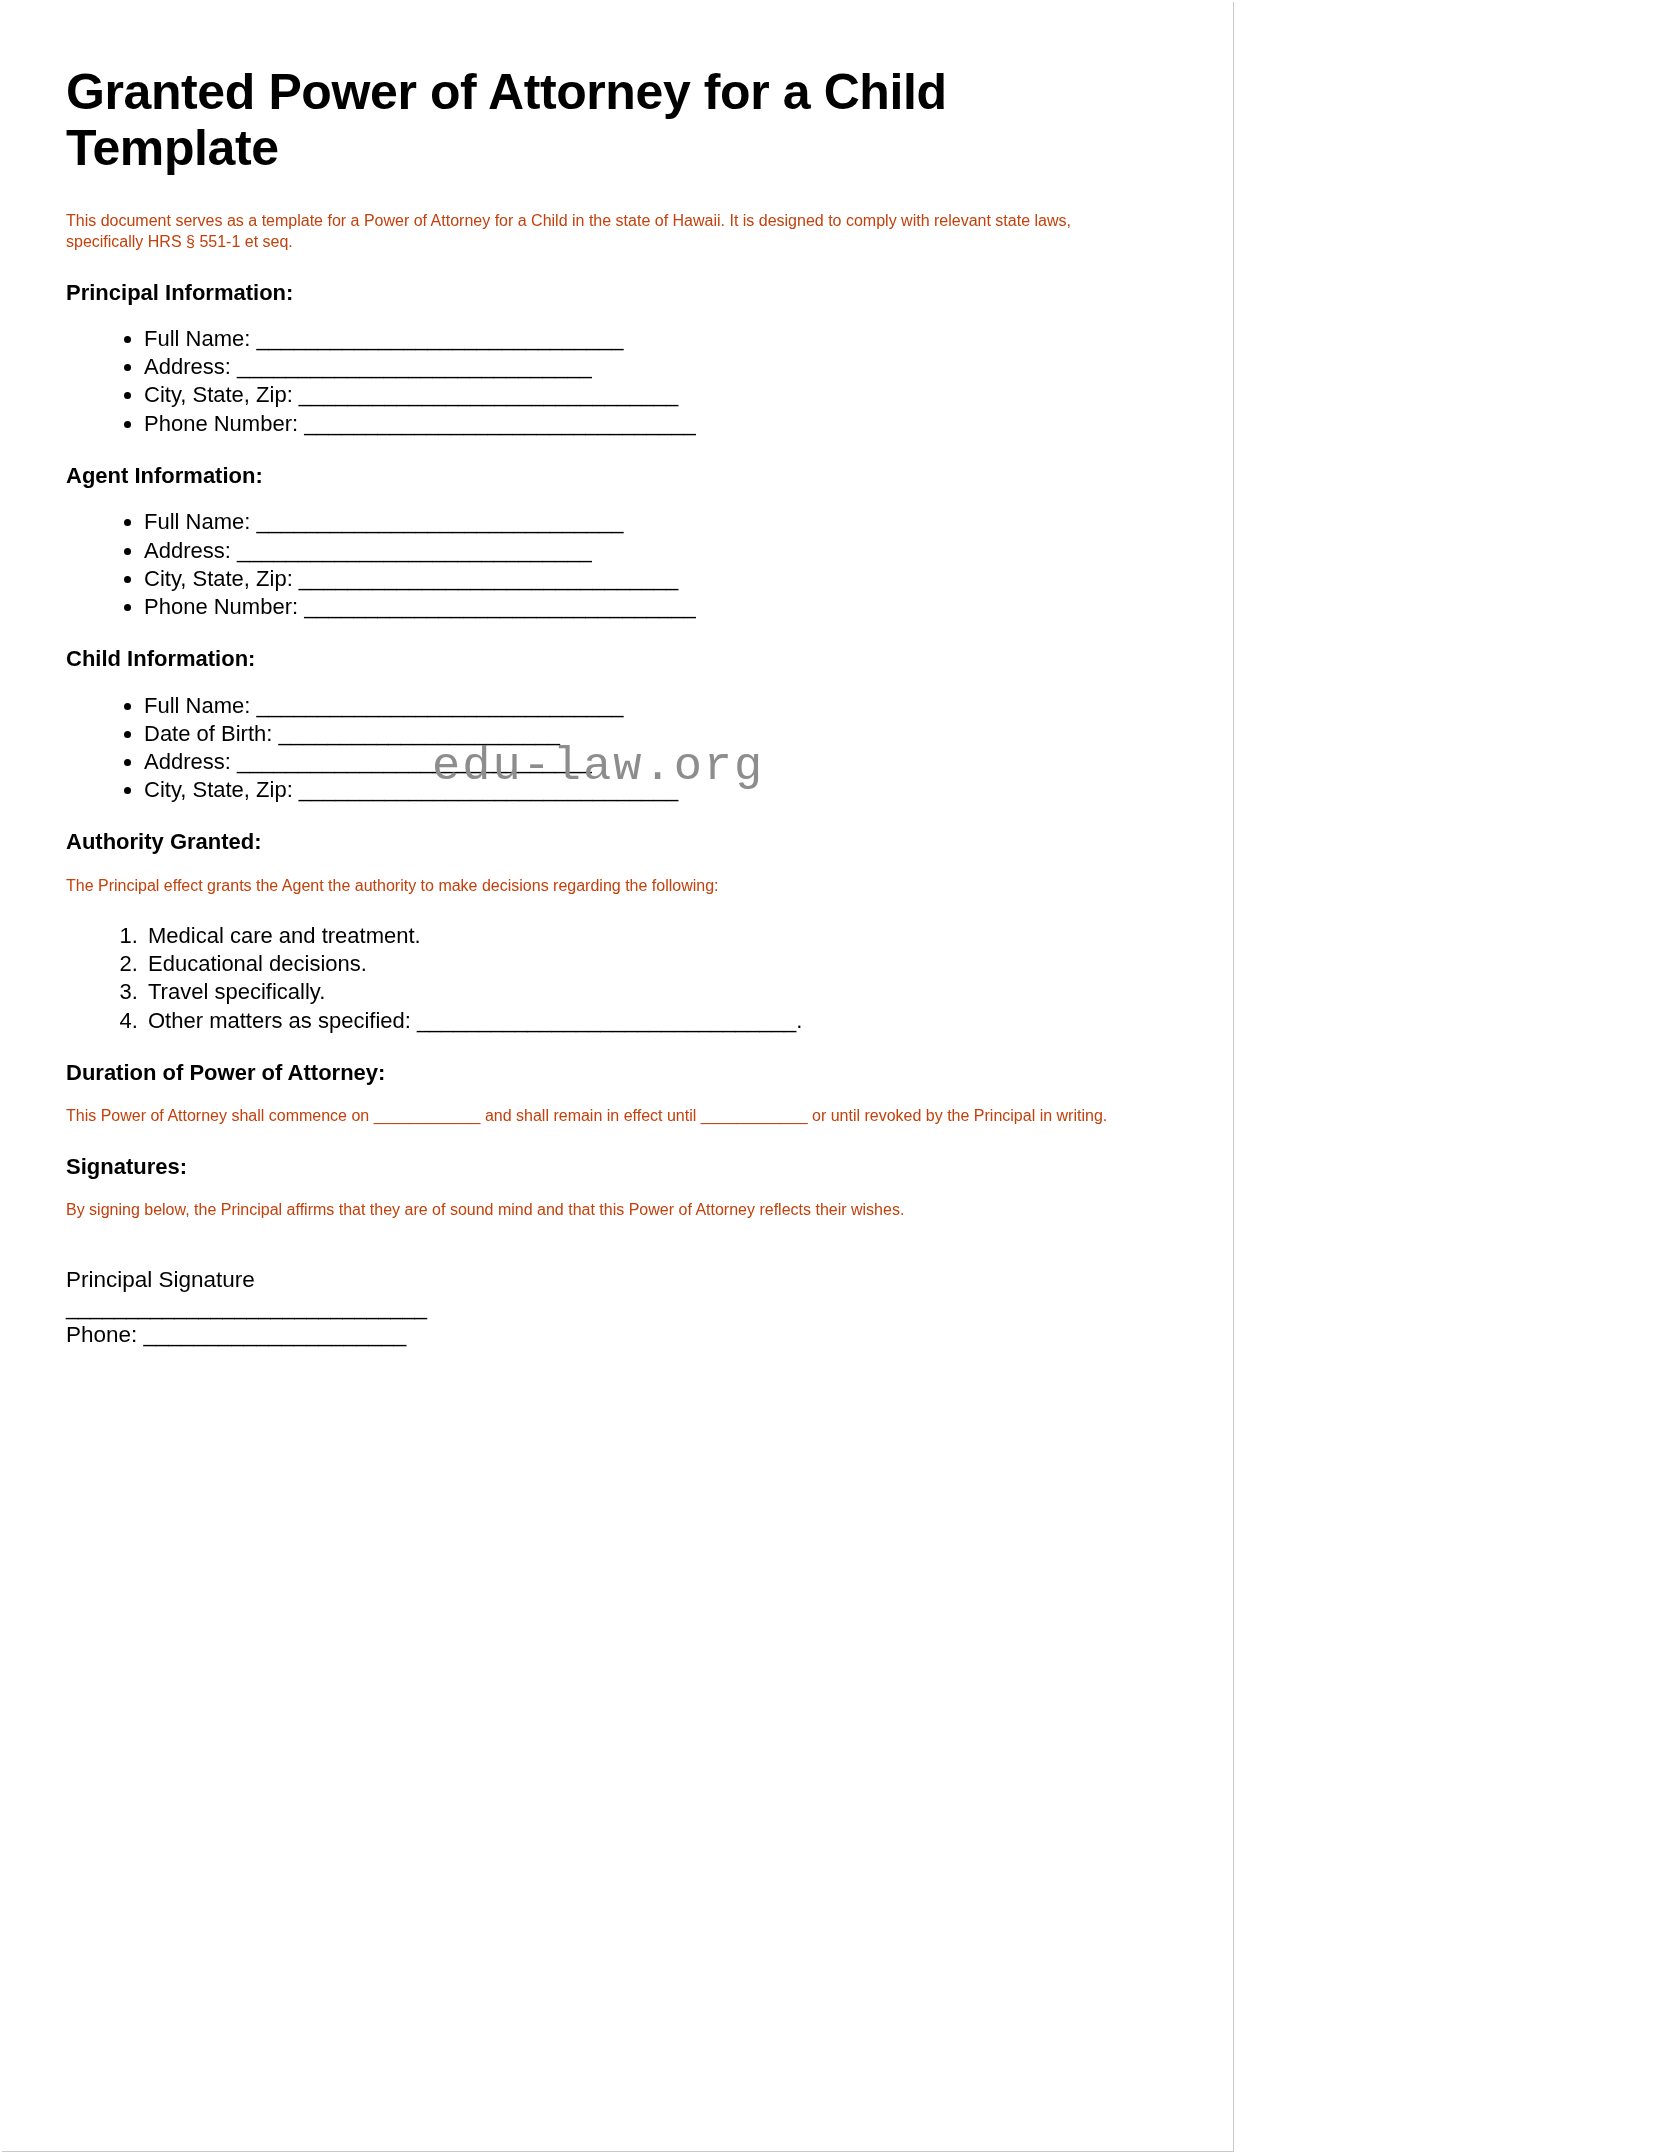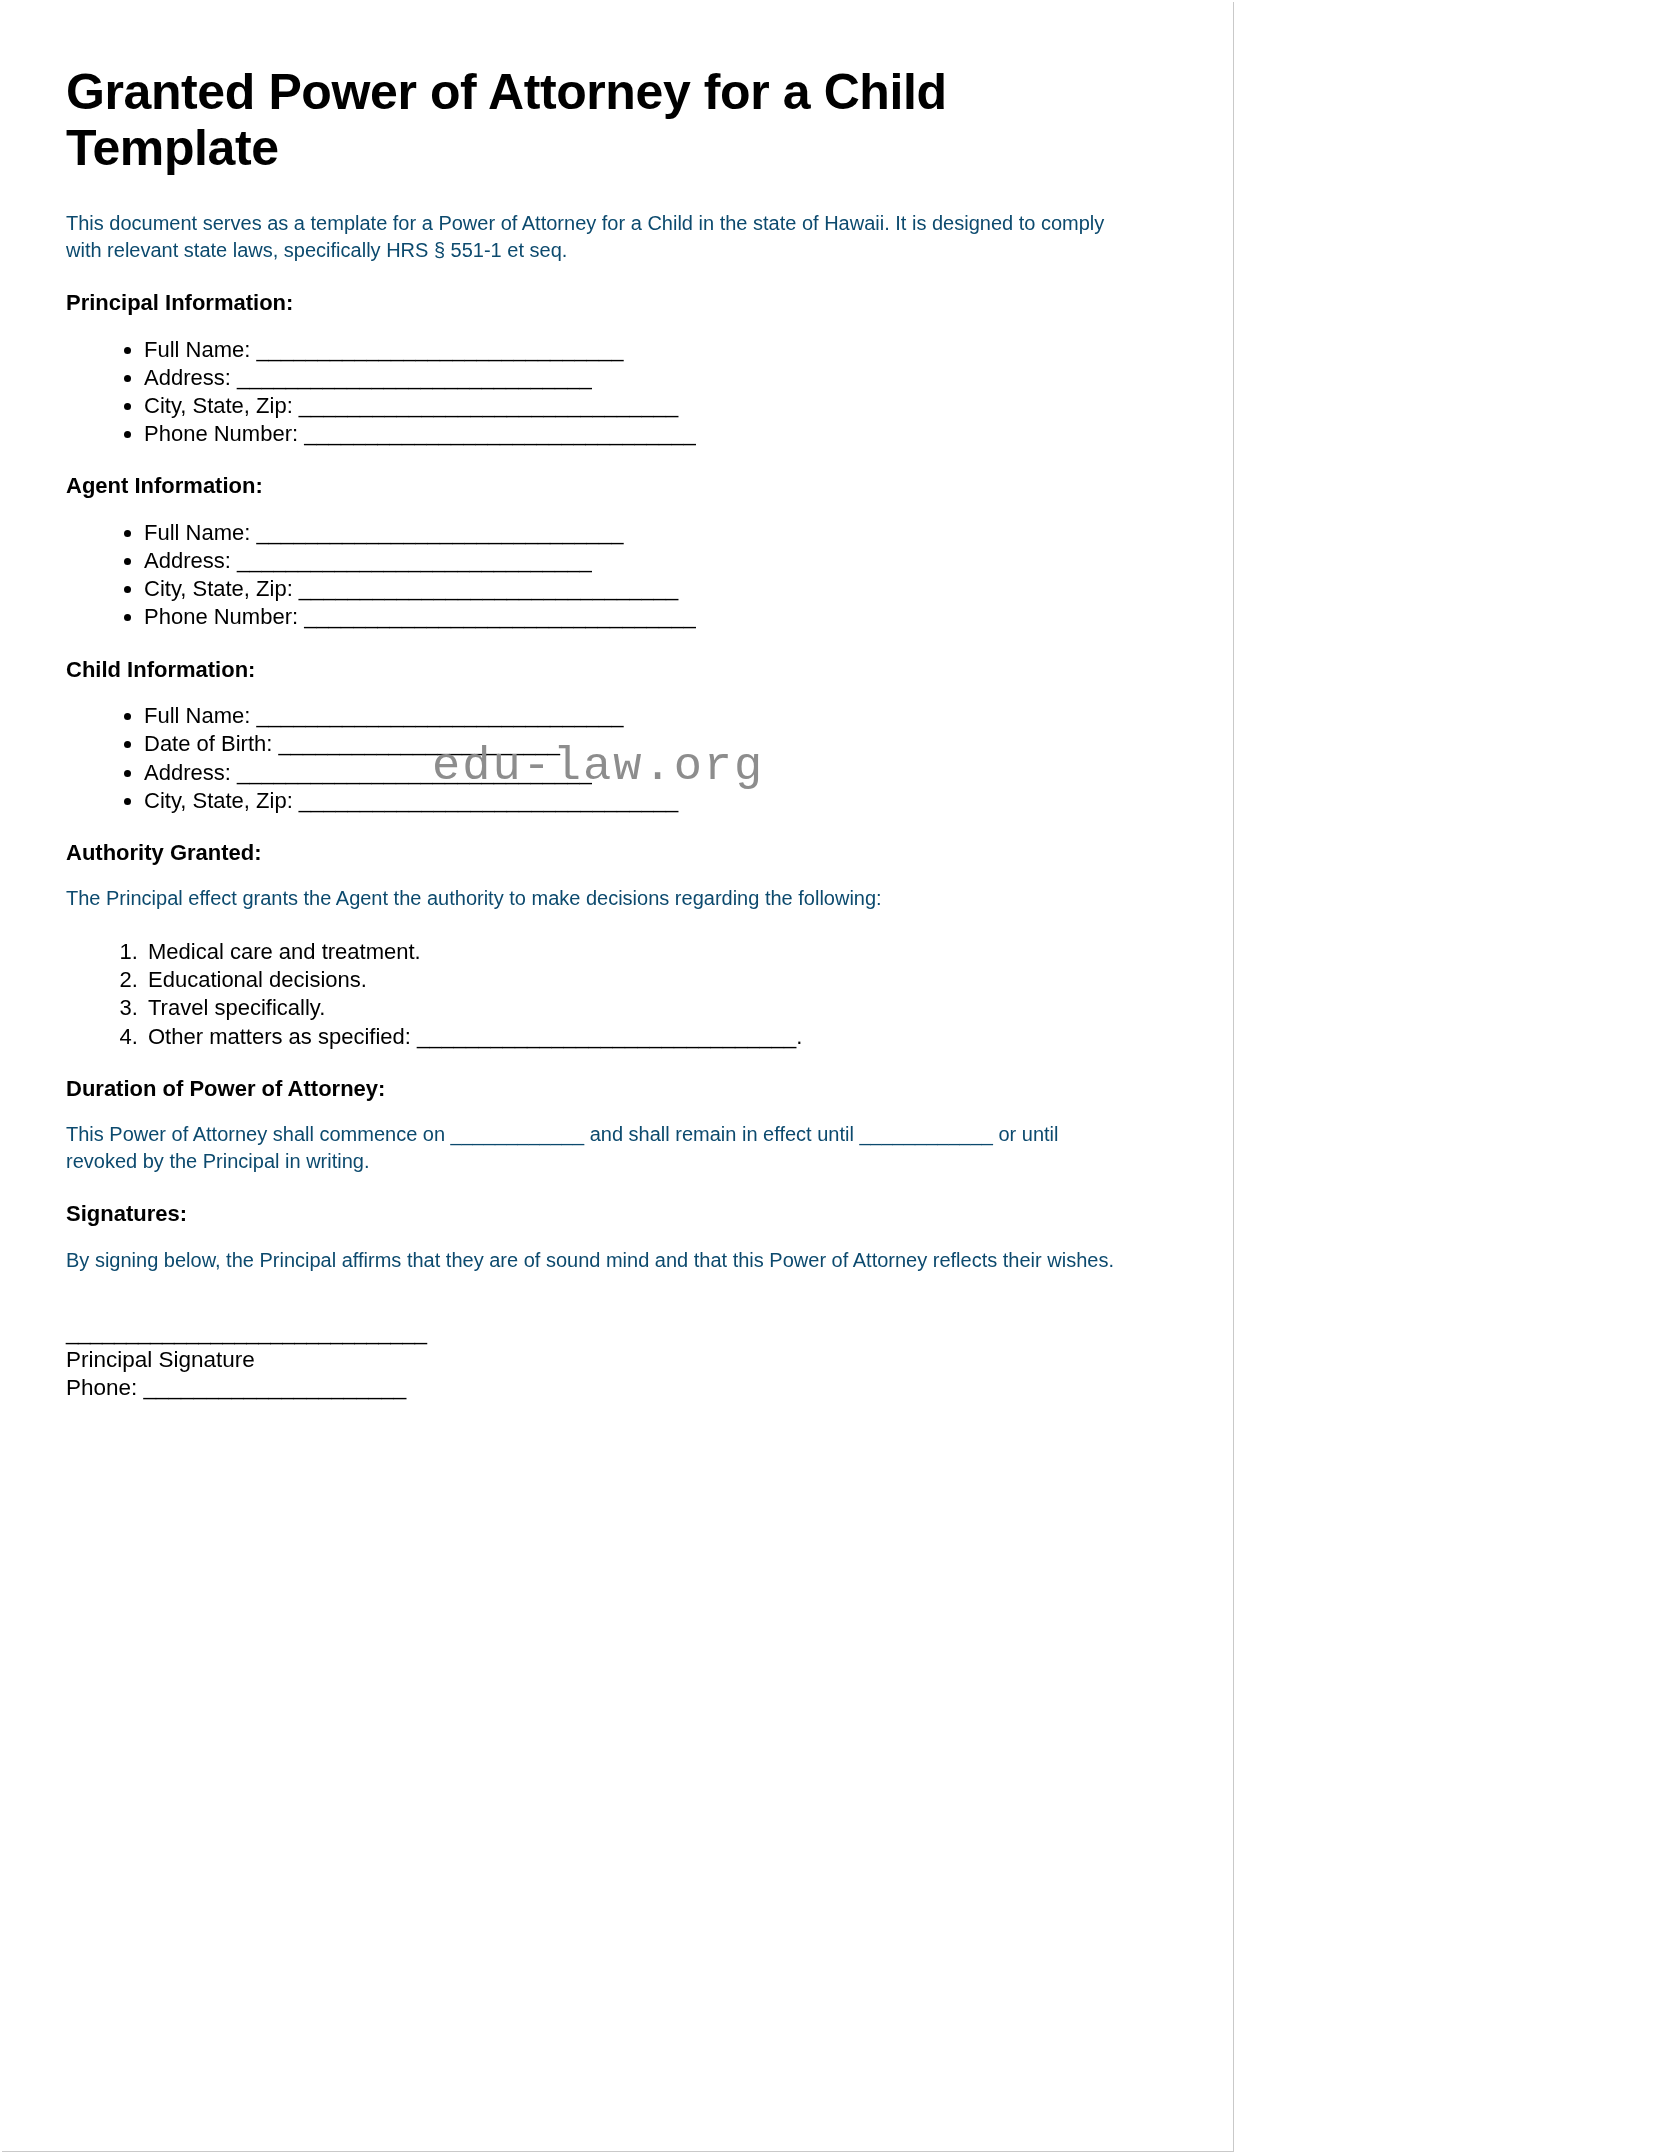--- a/index.html
+++ b/index.html
@@ -57,24 +57,24 @@
     font-weight: bold;
     font-size: 50px;
     line-height: 1.12;
     letter-spacing: -0.4px;
     margin: 0 0 34px 0;
     color: #000000;
     max-width: 1010px;
   }
 
   p.body-para {
-    font-size: 20px;
+    font-size: 16px;
     line-height: 1.33;
     margin: 0 0 26px 0;
-    color: #0c4a6e;
+    color: #c2410c;
     max-width: 1050px;
   }
 
   h2.section-heading {
     font-size: 22px;
     font-weight: bold;
     line-height: 1.3;
     margin: 0 0 18px 0;
     color: #000000;
   }
@@ -159,19 +159,19 @@
     </ol>
 
     <h2 class="section-heading">Duration of Power of Attorney:</h2>
     <p class="body-para">This Power of Attorney shall commence on ____________ and shall remain in effect until ____________ or until revoked by the Principal in writing.</p>
 
     <h2 class="section-heading">Signatures:</h2>
     <p class="body-para">By signing below, the Principal affirms that they are of sound mind and that this Power of Attorney reflects their wishes.</p>
 
     <div id="signature-block">
       <div class="spacer-sm"></div>
+      <div id="signature-label">Principal Signature</div>
       <div id="signature-rule">______________________________</div>
-      <div id="signature-label">Principal Signature</div>
       <div id="date-line">Phone: _____________________</div>
     </div>
 
   </div>
 </div>
 
 </body></html>

